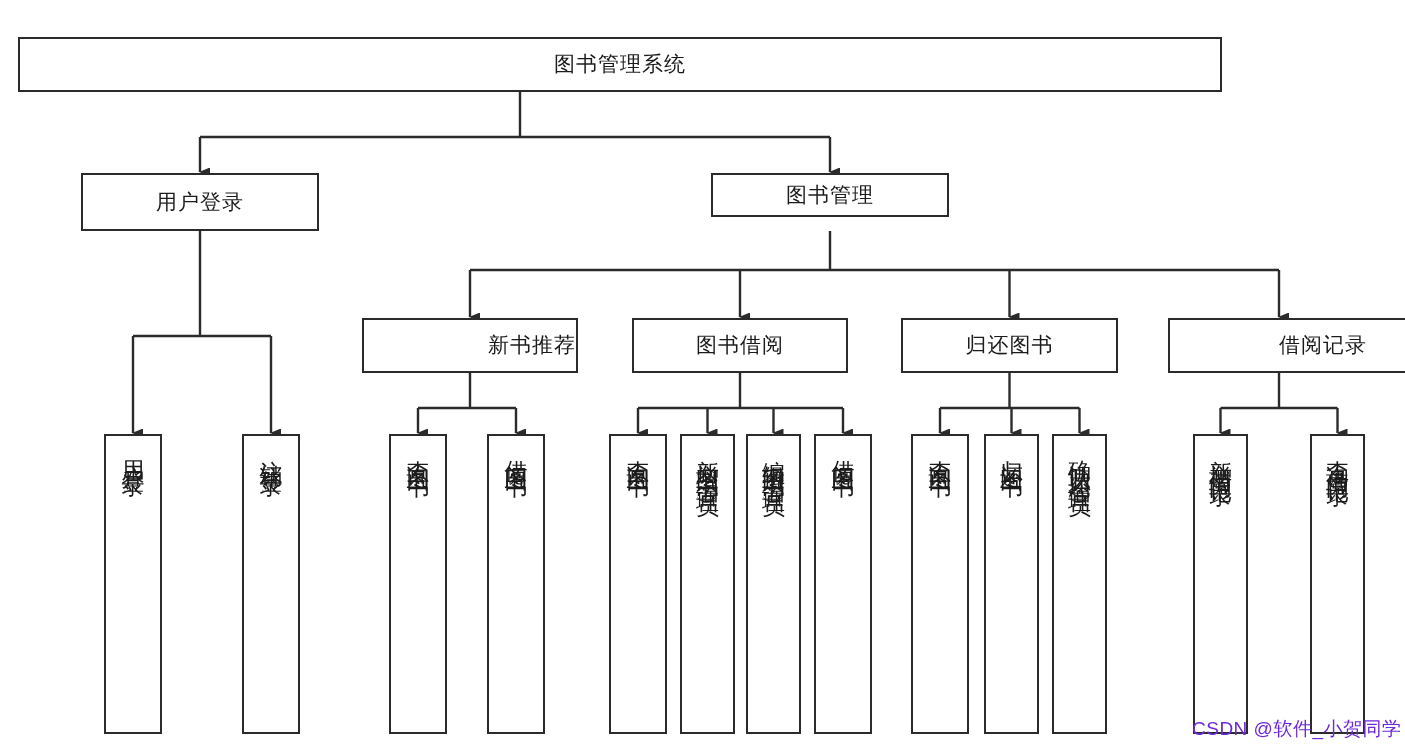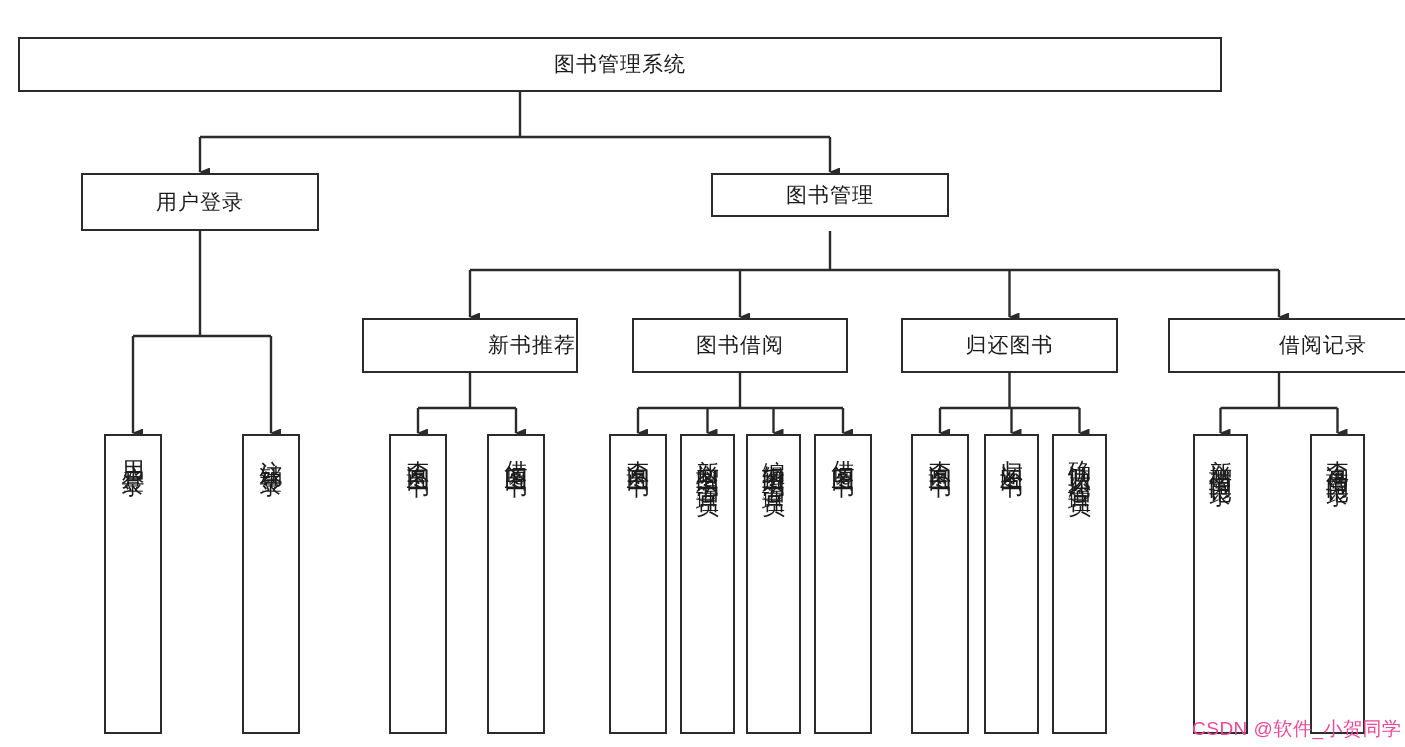--- a/index.html
+++ b/index.html
@@ -57,21 +57,21 @@
     text-orientation: upright;
     font-size: 23px;
     line-height: 1.08;
     letter-spacing: 5px;
     text-align: left;
     height: auto;
     max-height: 100%;
   }
   .watermark {
     position: absolute;
-    color: #ec4899;
+    color: #6d28d9;
     font-size: 19px;
     white-space: nowrap;
     letter-spacing: 0.5px;
     user-select: none;
   }
 </style>
 </head>
 <body>
 
 <div id="canvas">

